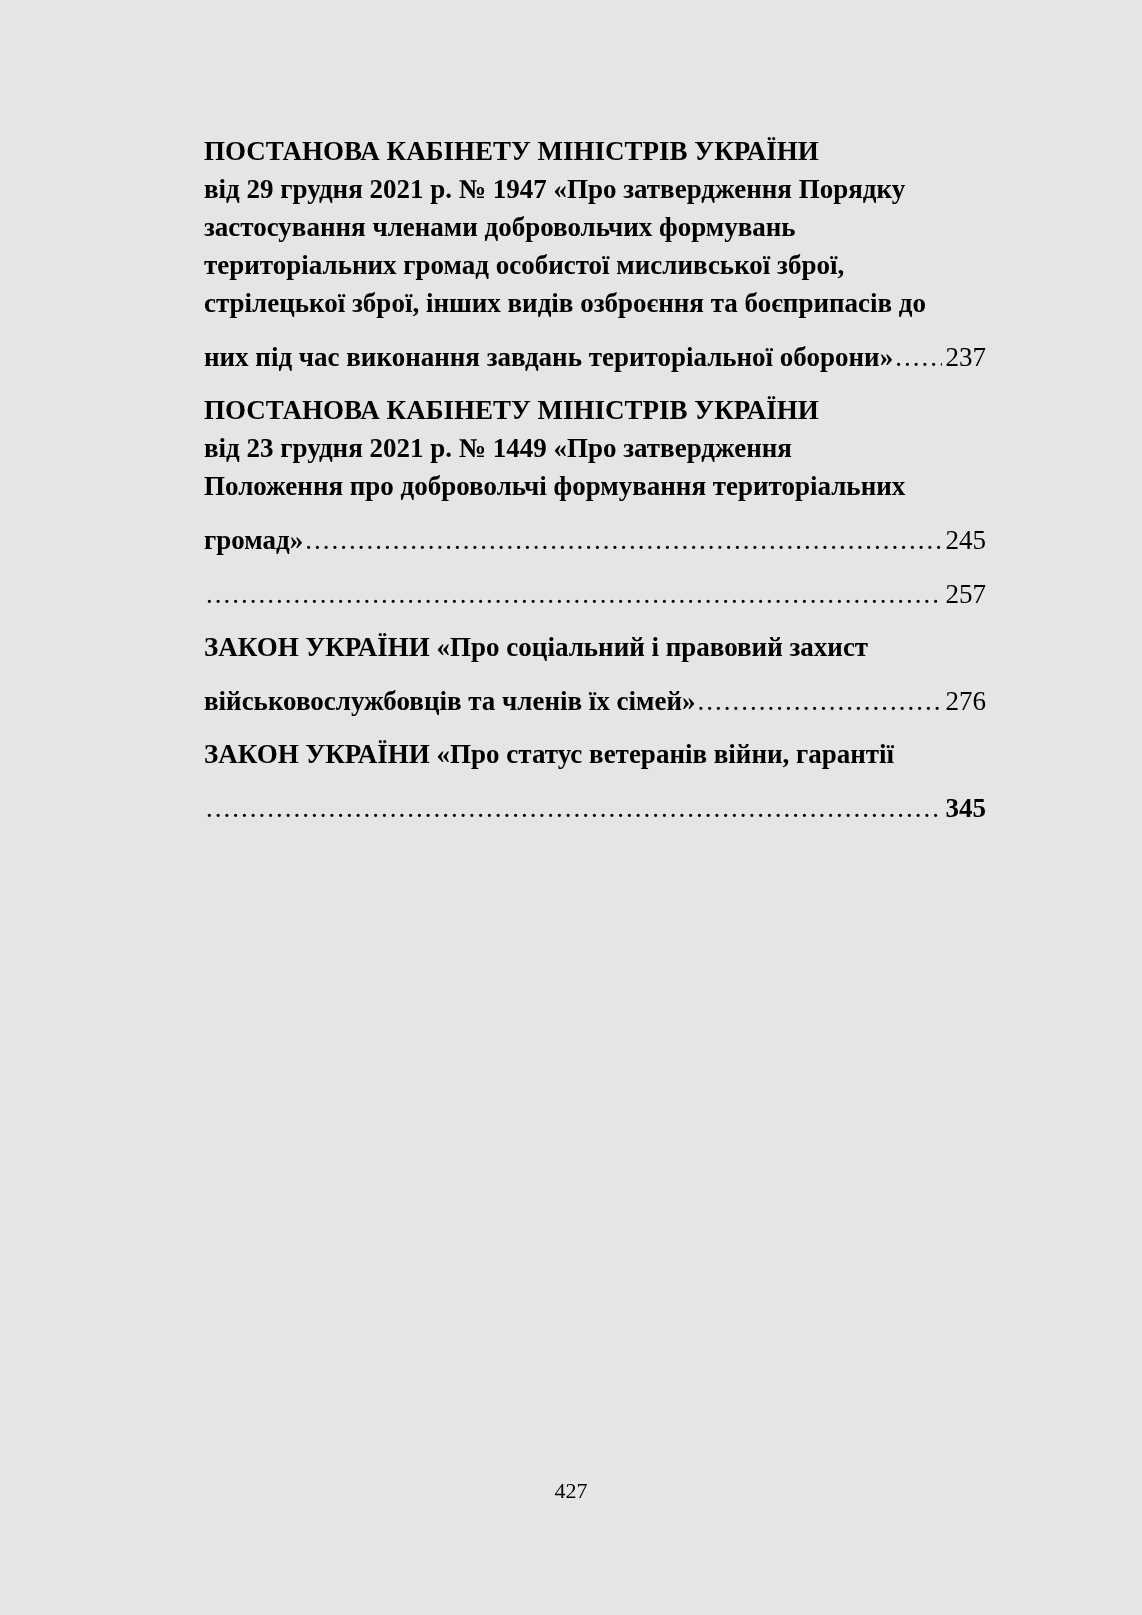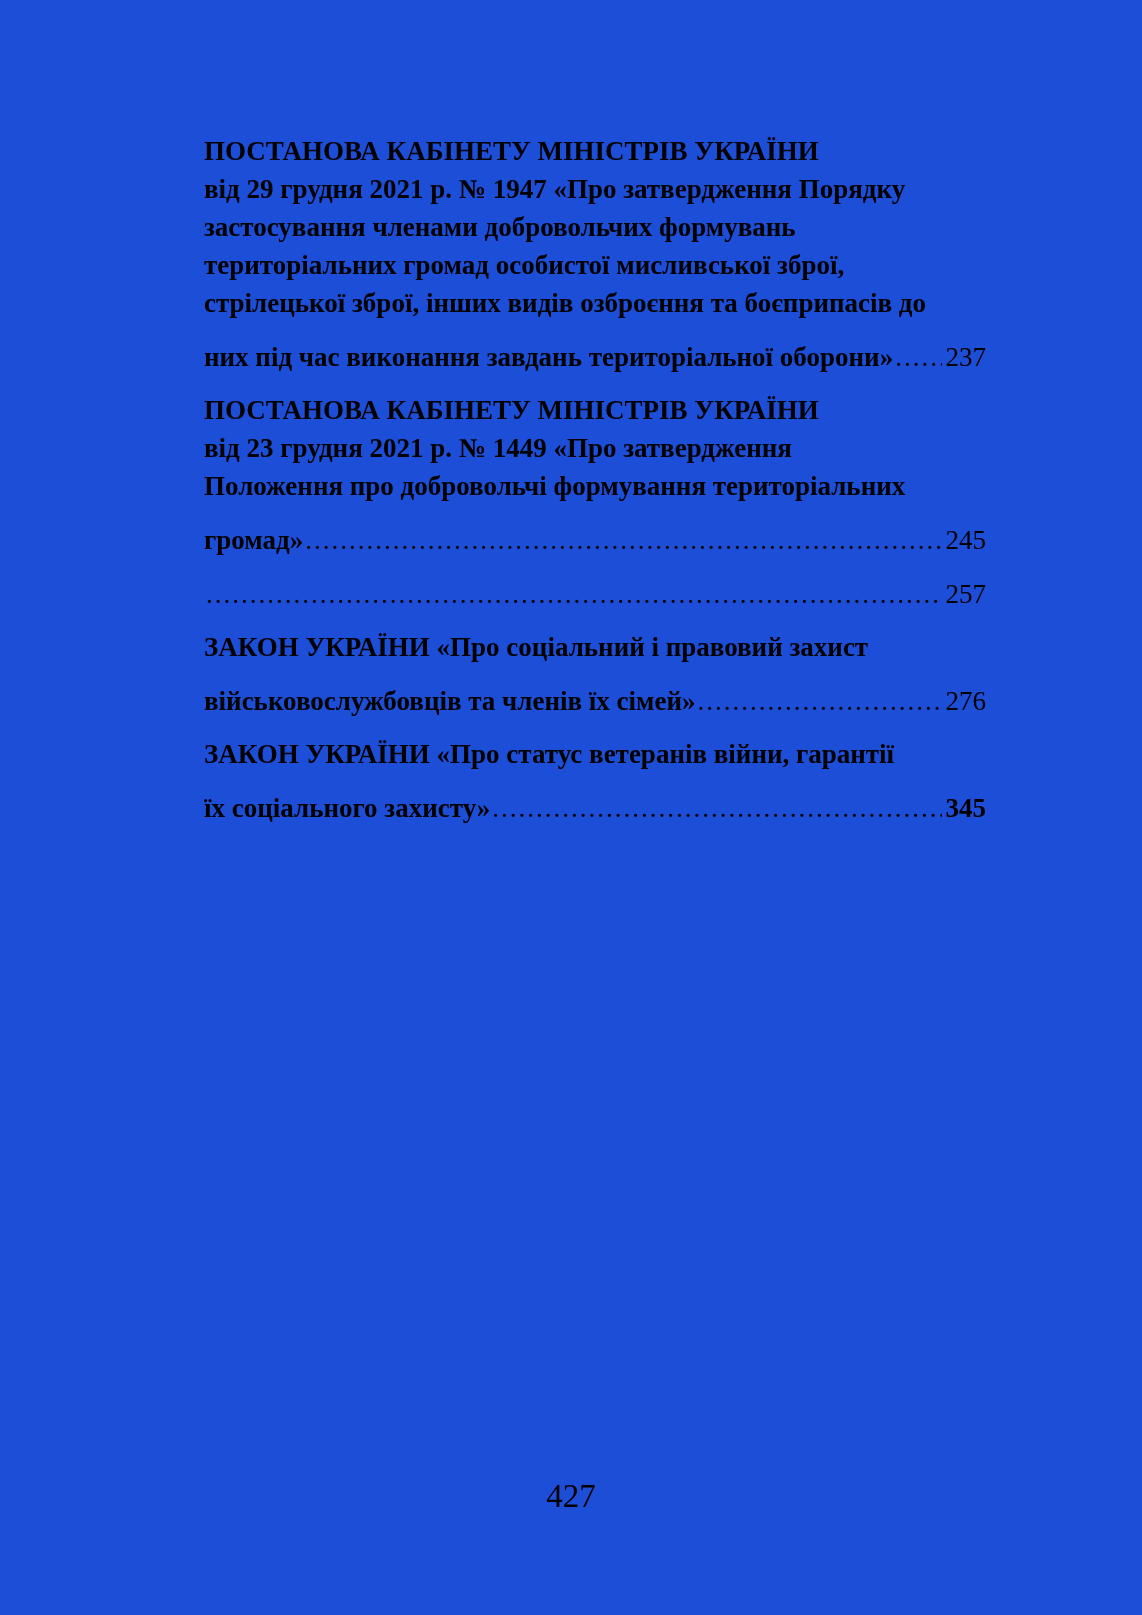--- a/index.html
+++ b/index.html
@@ -4,21 +4,21 @@
 <style>
   html, body {
     margin: 0;
     padding: 0;
     background: #ffffff;
   }
   .page {
     position: relative;
     width: 1142px;
     height: 1615px;
-    background: #1d4ed8;
+    background: #e5e5e5;
     font-family: "Liberation Serif", "DejaVu Serif", serif;
     color: #000000;
     overflow: hidden;
   }
   .toc-content {
     position: absolute;
     left: 204px;
     top: 132px;
     width: 782px;
   }
@@ -53,21 +53,21 @@
   }
   .page-ref.bold-page {
     font-weight: bold;
   }
   .footer-pagenum {
     position: absolute;
     left: 0;
     top: 1478px;
     width: 100%;
     text-align: center;
-    font-size: 33px;
+    font-size: 22px;
     font-weight: normal;
   }
 </style>
 </head>
 <body>
 
 <div class="page">
 
   <div class="toc-content">
     <div id="toc-list">
@@ -116,21 +116,20 @@
       <span class="dots">...........................................................................................................................................................</span>
       <span class="page-ref">276</span>
     </div>
   </div>
 
   <div class="toc-entry">
     <div>
             <div class="entry-line">ЗАКОН УКРАЇНИ «Про статус ветеранів війни, гарантії</div>
           </div>
     <div class="leader-row">
-      <span class="last-text">їх соціального захисту»</span>
       <span class="dots">...........................................................................................................................................................</span>
       <span class="page-ref bold-page">345</span>
     </div>
   </div>
 </div>
   </div>
 
   <div class="footer-pagenum">427</div>
 
 </div>

